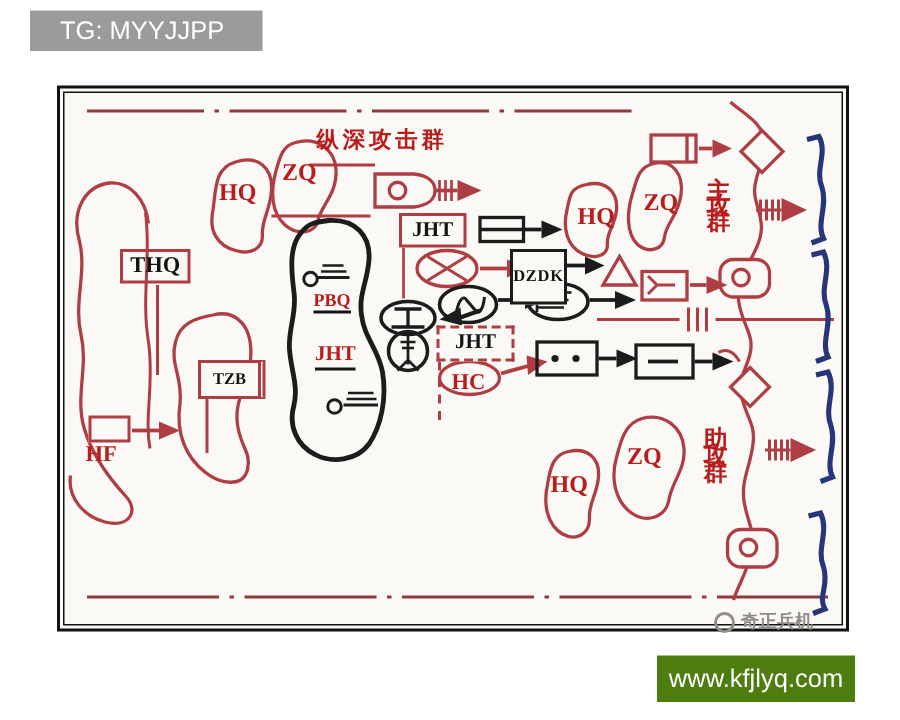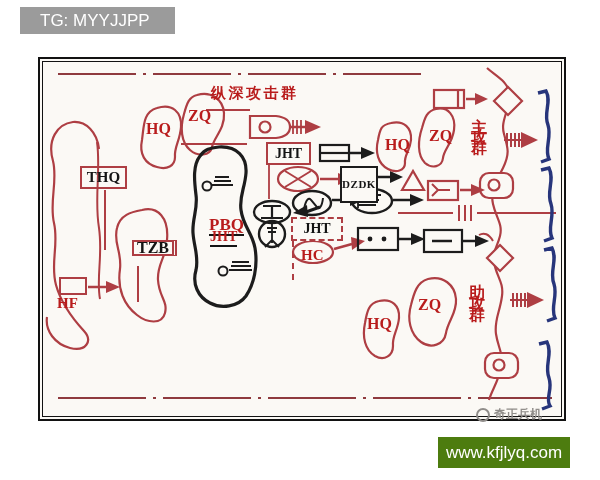--- a/index.html
+++ b/index.html
@@ -233,25 +233,25 @@
 <div class="lbl cjk vert" style="left:469px;top:271px;font-size:16px;">助攻群</div>
 
 <div class="lbl" style="left:146px;top:121px;font-size:16px;">HQ</div>
 <div class="lbl" style="left:188px;top:108px;font-size:16px;">ZQ</div>
 <div class="lbl" style="left:385px;top:137px;font-size:16px;">HQ</div>
 <div class="lbl" style="left:429px;top:128px;font-size:16px;">ZQ</div>
 <div class="lbl" style="left:367px;top:316px;font-size:16px;">HQ</div>
 <div class="lbl" style="left:418px;top:297px;font-size:16px;">ZQ</div>
 
 <div class="box redb" style="left:80px;top:166px;width:47px;height:23px;font-size:15px;">THQ</div>
-<div class="box redb paperbg" style="left:132px;top:240px;width:45px;height:16px;font-size:16px;border-right:5px double #ae3e43;">TZB</div>
+<div class="box redb paperbg" style="left:132px;top:240px;width:45px;height:26px;font-size:11px;border-right:5px double #ae3e43;">TZB</div>
 <div class="box redb paperbg" style="left:59px;top:277px;width:28px;height:18px;"></div>
 <div class="lbl" style="left:57px;top:296px;font-size:15px;">HF</div>
 
-<div class="lbl underl" style="left:209px;top:216px;font-size:17px;">PBQ</div>
+<div class="lbl underl" style="left:209px;top:194px;font-size:12px;">PBQ</div>
 <div class="lbl underl" style="left:210px;top:230px;font-size:14px;">JHT</div>
 
 <div class="box redb paperbg" style="left:266px;top:142px;width:45px;height:23px;font-size:14px;">JHT</div>
 <div class="box blackb paperbg" style="left:340px;top:166px;width:38px;height:37px;font-size:11px;letter-spacing:0.5px;">DZDK</div>
 <div class="box paperbg" style="left:291px;top:217px;width:52px;height:24px;font-size:14px;border:2px dashed #ae3e43;">JHT</div>
 <div class="lbl" style="left:301px;top:248px;font-size:15px;">HC</div>
 
 <div class="logo cjk">
   <span class="logo-ic"></span>
   <span>奇正兵机</span>

